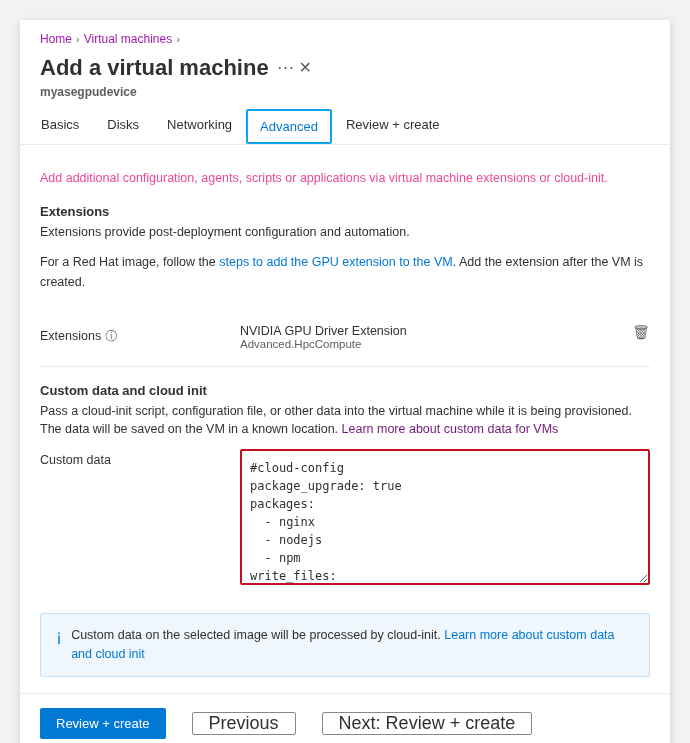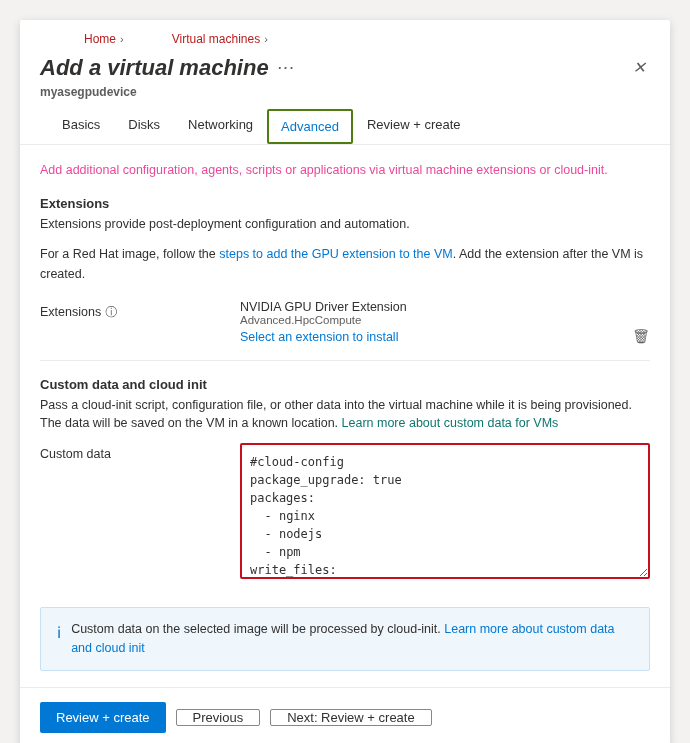--- a/index.html
+++ b/index.html
@@ -27,35 +27,33 @@
       font-size: 12px;
       color: #0078d4;
       display: flex;
       align-items: center;
       gap: 4px;
     }
     .breadcrumb span {
       color: #605e5c;
     }
     .breadcrumb a {
-      color: #b91c1c;
+      color: #a21caf;
       text-decoration: none;
       cursor: pointer;
-      margin-left: 44px;
     }
     .breadcrumb .chevron {
       color: #605e5c;
       font-size: 11px;
     }
     .header {
       padding: 4px 20px 4px 20px;
       display: flex;
       align-items: center;
-      justify-content: space-between;
-      font-style: italic;
+      justify-content: flex-start;
     }
     .header-left {
       display: flex;
       align-items: center;
       gap: 8px;
     }
     .header-title {
       font-size: 22px;
       font-weight: 600;
       color: #323130;
@@ -73,34 +71,34 @@
     }
     .subtitle {
       padding: 0 20px 8px 20px;
       font-size: 12px;
       color: #605e5c;
       font-weight: bold;
     }
     .tabs {
       display: flex;
       align-items: center;
-      padding: 0 28px;
+      padding: 0 7px;
       border-bottom: 1px solid #edebe9;
-      margin-bottom: 0;
+      margin-bottom: 8px;
     }
     .tab {
       padding: 10px 14px;
       font-size: 13px;
       color: #323130;
       cursor: pointer;
       border-bottom: 2px solid transparent;
       white-space: nowrap;
     }
     .tab.highlighted {
-      border: 2px solid #4d7c0f;
+      border: 2px solid #0ea5e9;
       border-radius: 2px;
       color: #0078d4;
       font-weight: 500;
       padding: 8px 12px;
       margin-bottom: -1px;
     }
     .content {
       padding: 16px 20px;
       flex: 1;
       overflow-y: auto;
@@ -119,21 +117,21 @@
     }
     .section-desc {
       font-size: 12.5px;
       color: #323130;
       margin-bottom: 10px;
       line-height: 1.5;
     }
     .info-text {
       font-size: 12.5px;
       color: #323130;
-      margin-bottom: 16px;
+      margin-bottom: 32px;
       line-height: 1.6;
     }
     .info-text a {
       color: #0078d4;
       text-decoration: none;
       cursor: pointer;
     }
     .field-row {
       display: flex;
       align-items: flex-start;
@@ -169,21 +167,21 @@
       color: #0078d4;
       text-decoration: none;
       font-size: 12.5px;
       cursor: pointer;
       display: block;
       margin-top: 4px;
     }
     .extension-row {
       display: flex;
       justify-content: space-between;
-      align-items: flex-end;
+      align-items: flex-start;
     }
     .delete-icon {
       color: #605e5c;
       cursor: pointer;
       font-size: 14px;
     }
     .section-divider {
       border: none;
       border-top: 1px solid #edebe9;
       margin: 8px 0 16px 0;
@@ -251,22 +249,23 @@
       font-size: 13px;
       cursor: pointer;
       font-weight: 500;
     }
     .btn-secondary {
       background: #fff;
       color: #323130;
       border: 1px solid #8a8886;
       border-radius: 2px;
       padding: 0 16px;
-      font-size: 13px;
-      cursor: pointer;
+      font-size: 18px;
+      cursor: pointer;
+      margin-left: 16px;
     }
   </style>
 </head>
 <body>
 
 <div class="panel">
 
   <div class="breadcrumb">
     <a>Home</a>
     <span class="chevron">›</span>
@@ -303,35 +302,34 @@
       <div class="field-row">
         <div class="field-label">
           <span>Extensions</span>
           <span class="field-info">ⓘ</span>
         </div>
         <div class="field-value">
           <div class="extension-row">
             <div>
               <div class="extension-value">NVIDIA GPU Driver Extension</div>
               <div class="extension-sub">Advanced.HpcCompute</div>
-              <a class="extension-link">Select an extension to install</a>
             </div>
             <span class="delete-icon">🗑</span>
           </div>
         </div>
       </div>
     </div>
 
     <hr class="section-divider">
 
     <div class="custom-data-section">
       <div class="section-title">Custom data and cloud init</div>
       <div class="section-desc">
         <span>Pass a cloud-init script, configuration file, or other data into the virtual machine while it is being provisioned. The data will be saved on the VM in a known location. </span>
-        <a style="color:#0f766e;text-decoration:none;cursor:pointer;">Learn more about custom data for VMs</a>
+        <a style="color:#701a75;text-decoration:none;cursor:pointer;">Learn more about custom data for VMs</a>
       </div>
       <div class="custom-data-row">
         <div class="field-label">Custom data</div>
         <textarea class="custom-data-textarea" spellcheck="false" style="">#cloud-config
 package_upgrade: true
 packages:
   - nginx
   - nodejs
   - npm
 write_files:</textarea>

